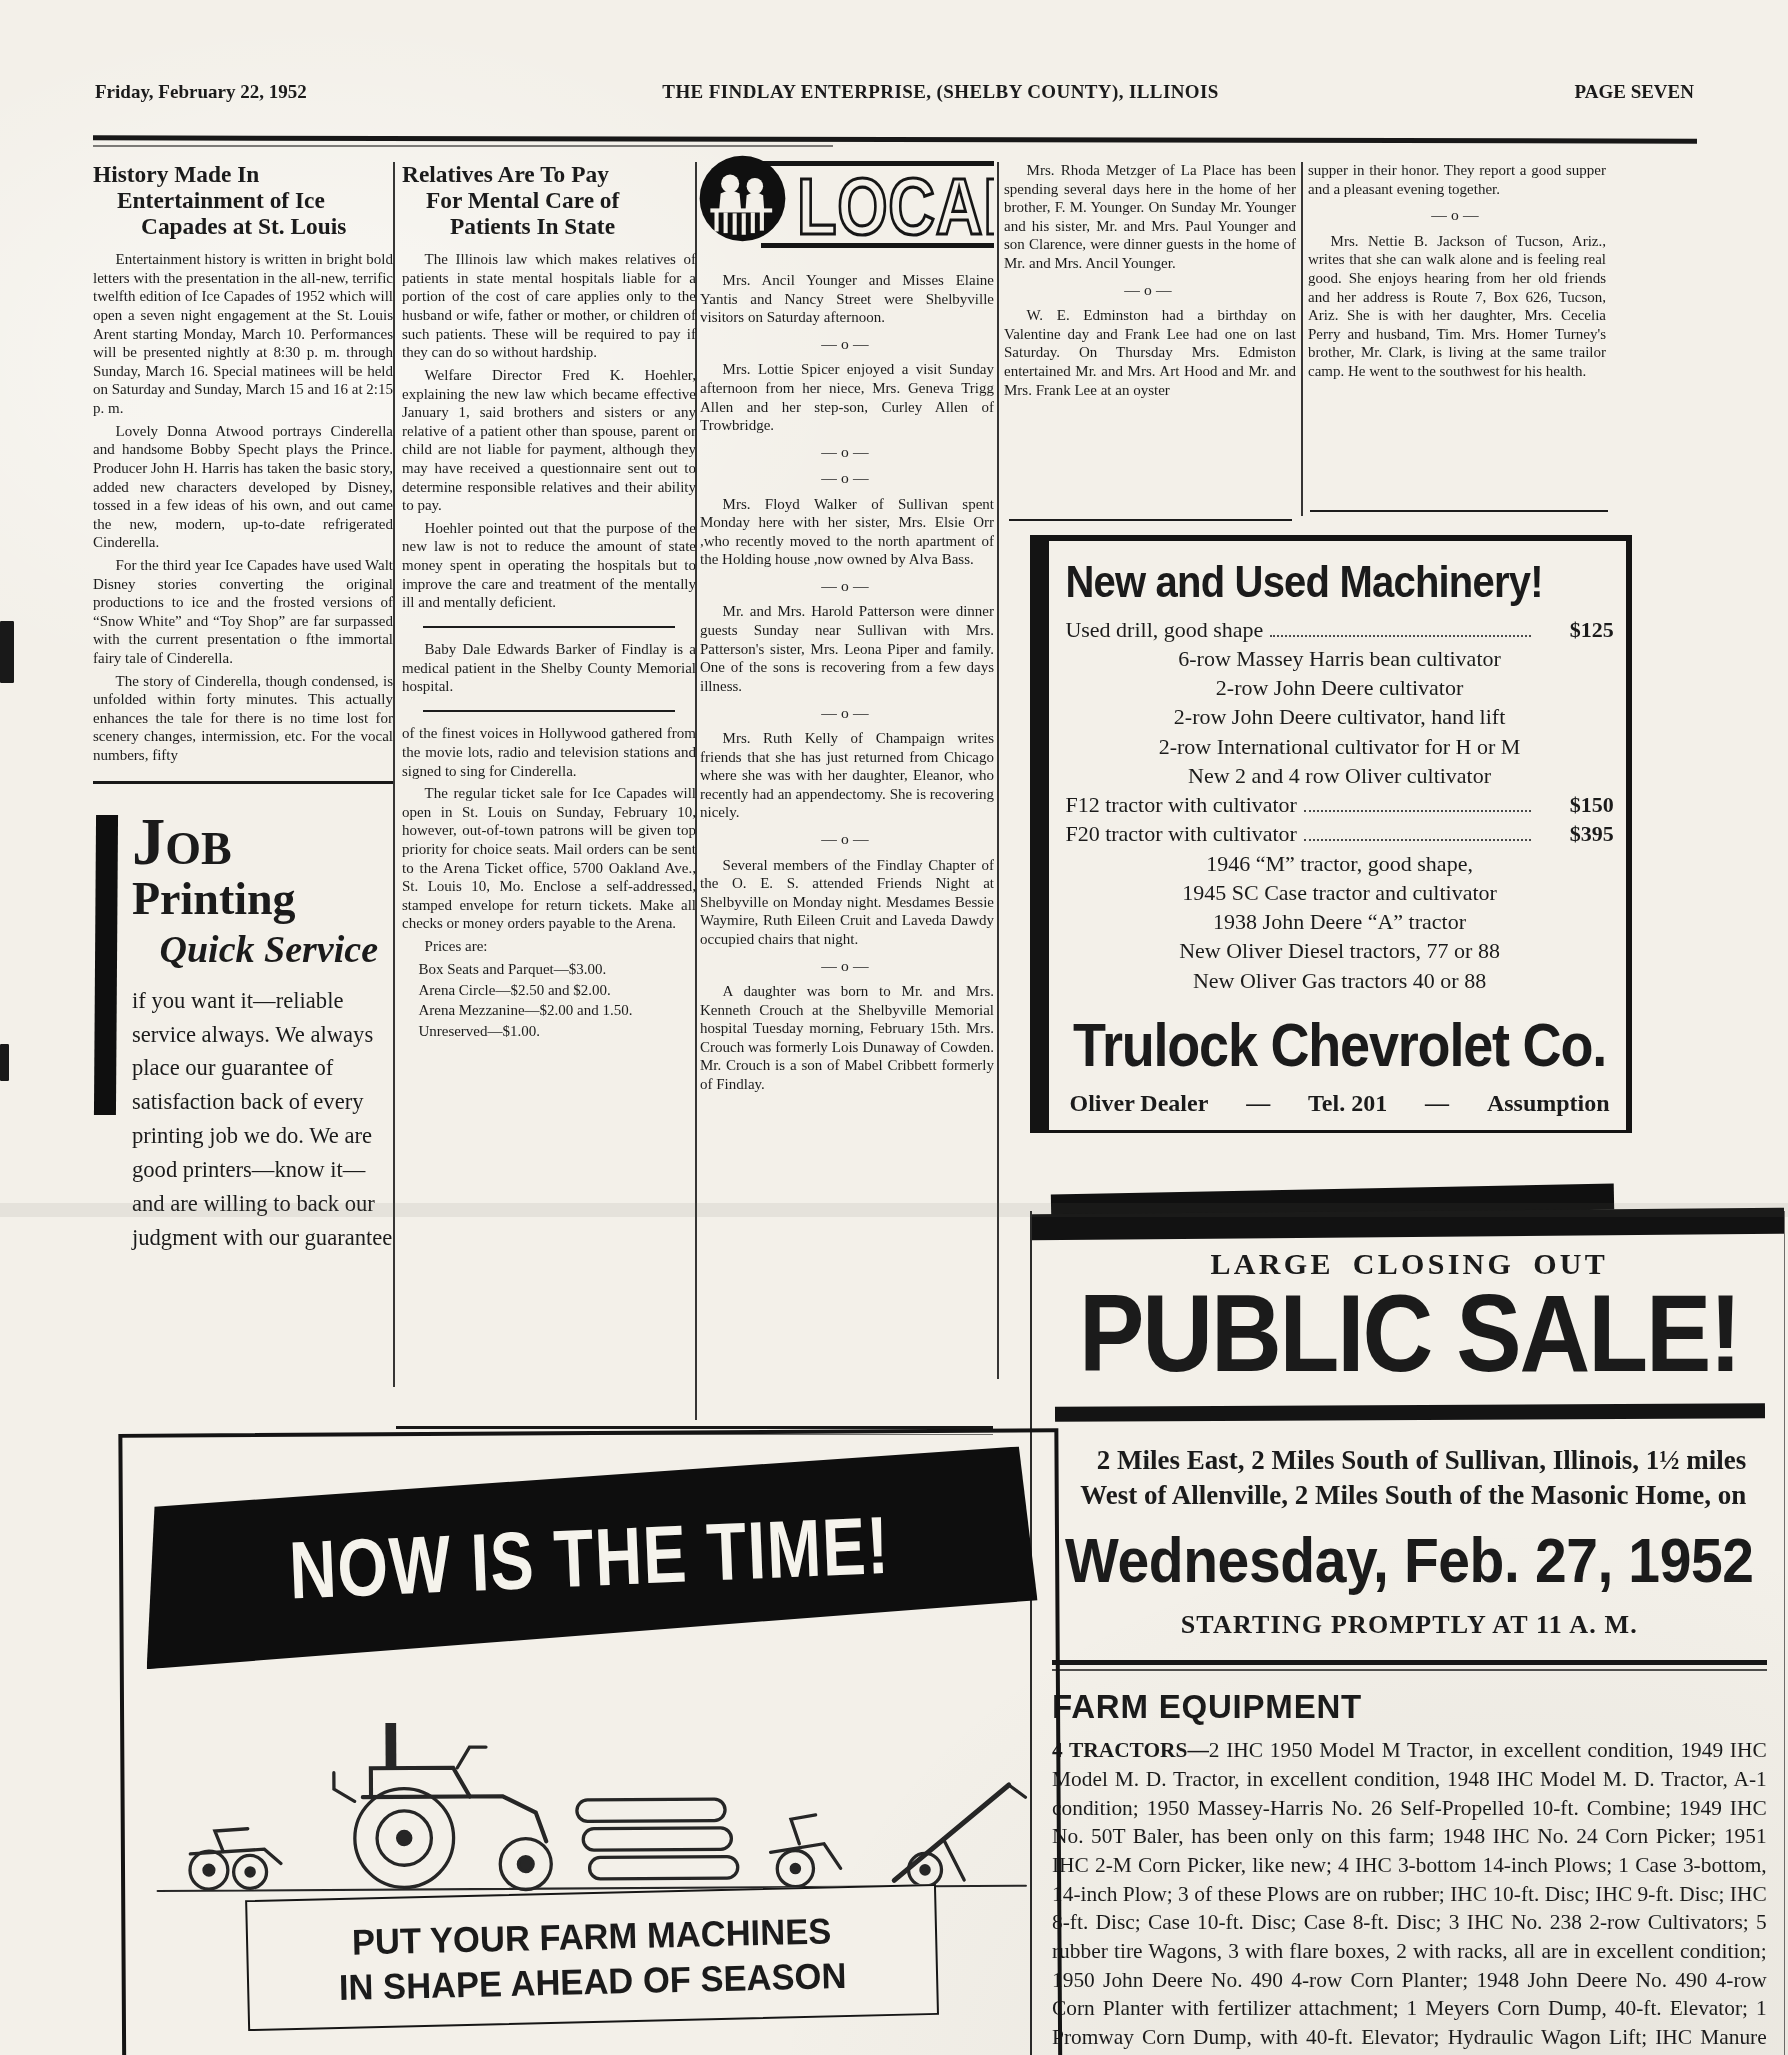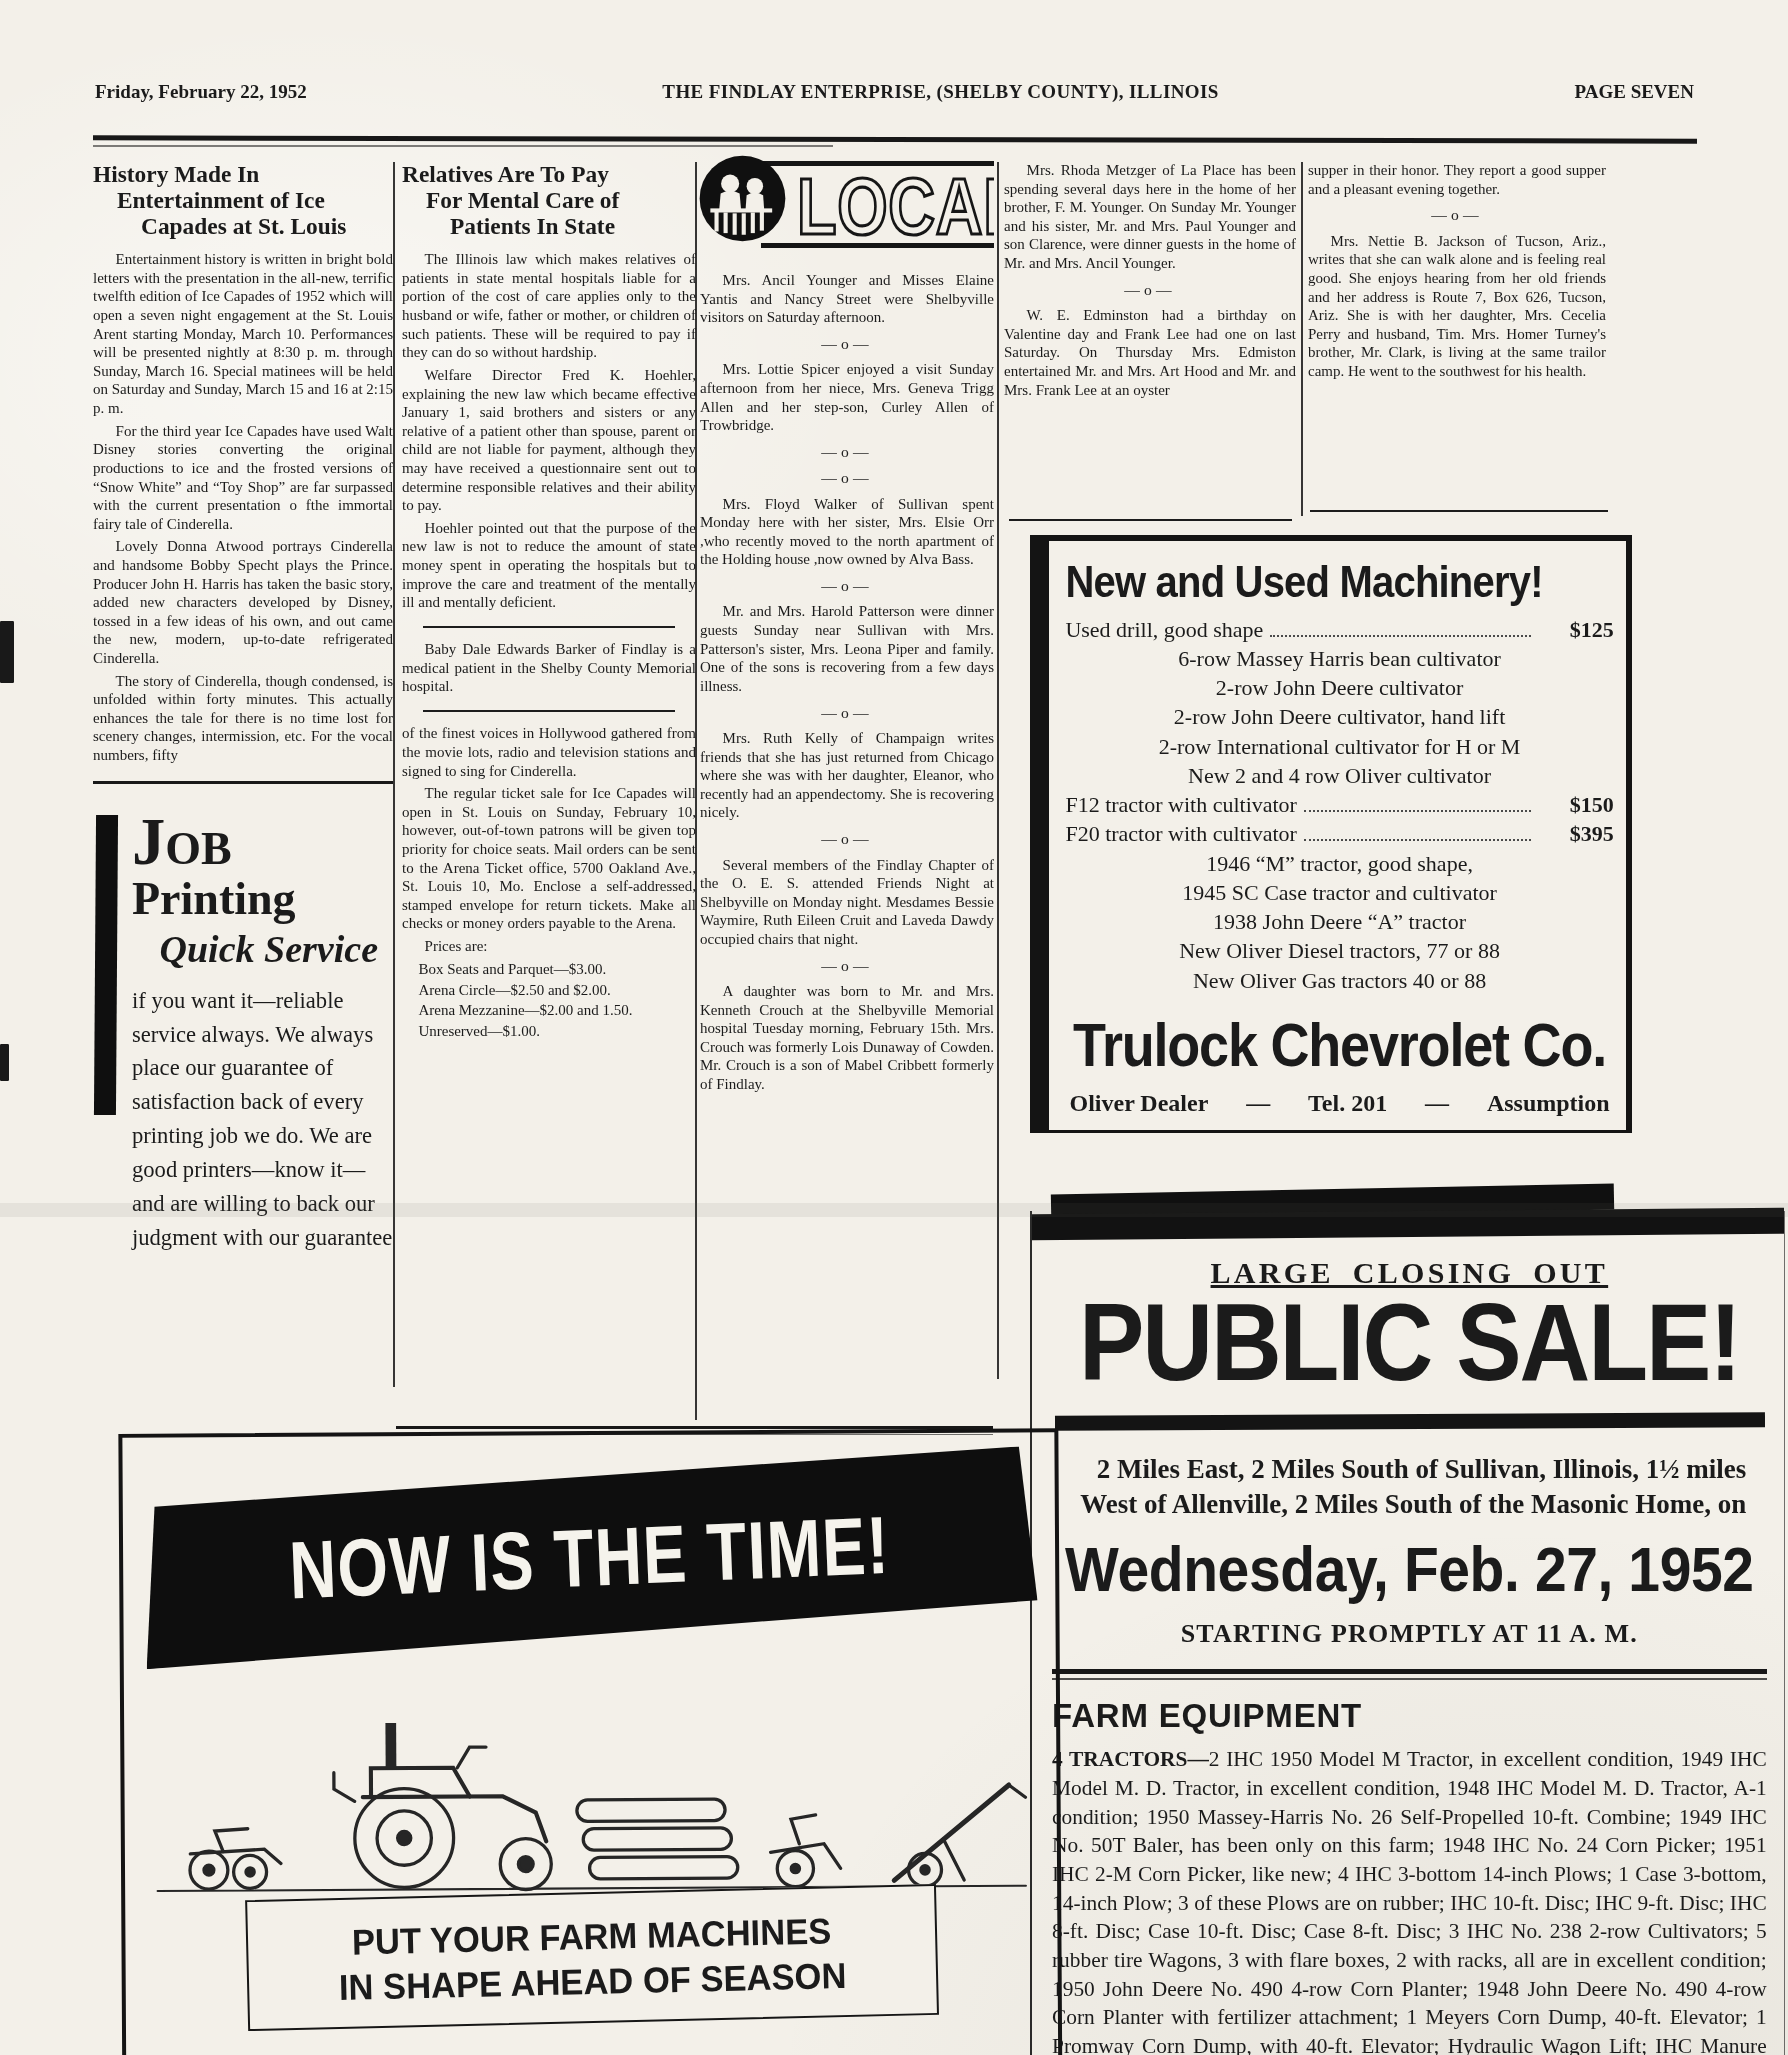--- a/index.html
+++ b/index.html
@@ -82,21 +82,21 @@
   .rule-c23a{position:absolute;left:396px;top:1426px;width:597px;height:2.9px;background:#181818;}
   .rule-c23b{position:absolute;left:396px;top:1434px;width:597px;height:1.2px;background:rgba(24,24,24,.6);}
   .fold-band{position:absolute;left:0;top:1203px;width:1789px;height:14px;background:rgba(110,105,95,.10);}
   .margin-mark{position:absolute;background:#191919;border-radius:1.2px;}
 
   
   .pubsale{position:absolute;left:1030px;top:1211px;width:755px;
     border-left:2.1px solid rgba(22,22,22,.9);border-right:1.6px solid rgba(22,22,22,.6);
     padding:0 17.3px 0 20px;}
   .ps-topbar{height:25.5px;background:#121212;margin:0 -17.3px 0 -20px;transform:skewY(-.5deg);}
-  .ps-kicker{margin-top:19px;text-align:center;font-weight:bold;font-size:30px;letter-spacing:3.3px;word-spacing:8.2px;text-decoration:underline;}
+  .ps-kicker{margin-top:10px;text-align:center;font-weight:bold;font-size:30px;letter-spacing:3.3px;word-spacing:8.2px;}
   .ps-title{margin-top:3.3px;text-align:center;font-family:"Liberation Sans","DejaVu Sans",sans-serif;font-weight:bold;
     font-size:98px;line-height:1.02;letter-spacing:-2.1px;transform:scaleY(1.12);white-space:nowrap;}
   .ps-bar{height:15px;background:#141414;margin:21.4px 2.5px 0;transform:rotate(-.3deg);}
   .ps-location{margin:23px auto 0;max-width:674px;text-align:right;font-weight:bold;font-size:27px;line-height:1.3;}
   .ps-date{margin-top:14px;text-align:center;font-family:"Liberation Sans","DejaVu Sans",sans-serif;font-weight:bold;
     font-size:57px;letter-spacing:-0.4px;transform:scaleY(1.12);white-space:nowrap;}
   .ps-start{margin-top:16.4px;text-align:center;font-weight:bold;font-size:26px;letter-spacing:1.2px;}
   .ps-rule{height:5.3px;background:#171717;margin-top:20px;}
   .ps-rule.thin{height:2.1px;margin-top:4.1px;background:rgba(23,23,23,.75);}
   .ps-section{margin-top:16.4px;text-align:left;font-family:"Liberation Sans","DejaVu Sans",sans-serif;font-weight:bold;font-size:33px;letter-spacing:0.8px;}
@@ -135,22 +135,22 @@
   <div class="vr vr3"></div>
   <div class="vr vr4"></div>
 
   <section class="col col1">
     <h1 class="headline">
       <span class="hl-line l0">History Made In</span>
       <span class="hl-line l1">Entertainment of Ice</span>
       <span class="hl-line l2">Capades at St. Louis</span>
     </h1>
     <p class="body-p">Entertainment history is written in bright bold letters with the presentation in the all-new, terrific twelfth edition of Ice Capades of 1952 which will open a seven night engagement at the St. Louis Arent starting Monday, March 10. Performances will be presented nightly at 8:30 p. m. through Sunday, March 16. Special matinees will be held on Saturday and Sunday, March 15 and 16 at 2:15 p. m.</p>
+    <p class="body-p">Lovely Donna Atwood portrays Cinderella and handsome Bobby Specht plays the Prince. Producer John H. Harris has taken the basic story, added new characters developed by Disney, tossed in a few ideas of his own, and out came the new, modern, up-to-date refrigerated Cinderella.</p>
     <p class="body-p">For the third year Ice Capades have used Walt Disney stories converting the original productions to ice and the frosted versions of “Snow White” and “Toy Shop” are far surpassed with the current presentation o fthe immortal fairy tale of Cinderella.</p>
-    <p class="body-p">Lovely Donna Atwood portrays Cinderella and handsome Bobby Specht plays the Prince. Producer John H. Harris has taken the basic story, added new characters developed by Disney, tossed in a few ideas of his own, and out came the new, modern, up-to-date refrigerated Cinderella.</p>
     <p class="body-p">The story of Cinderella, though condensed, is unfolded within forty minutes. This actually enhances the tale for there is no time lost for scenery changes, intermission, etc. For the vocal numbers, fifty</p>
     <div class="hr6"></div>
 
     <aside class="job">
       <div class="job-bar"></div>
       <h2 class="job-title">JOB Printing</h2>
       <div class="job-sub">Quick Service</div>
       <p class="job-body">if you want it—reliable service always. We always place our guarantee of satisfaction back of every printing job we do. We are good printers—know it—and are willing to back our judgment with our guarantee</p>
     </aside>
   </section>

